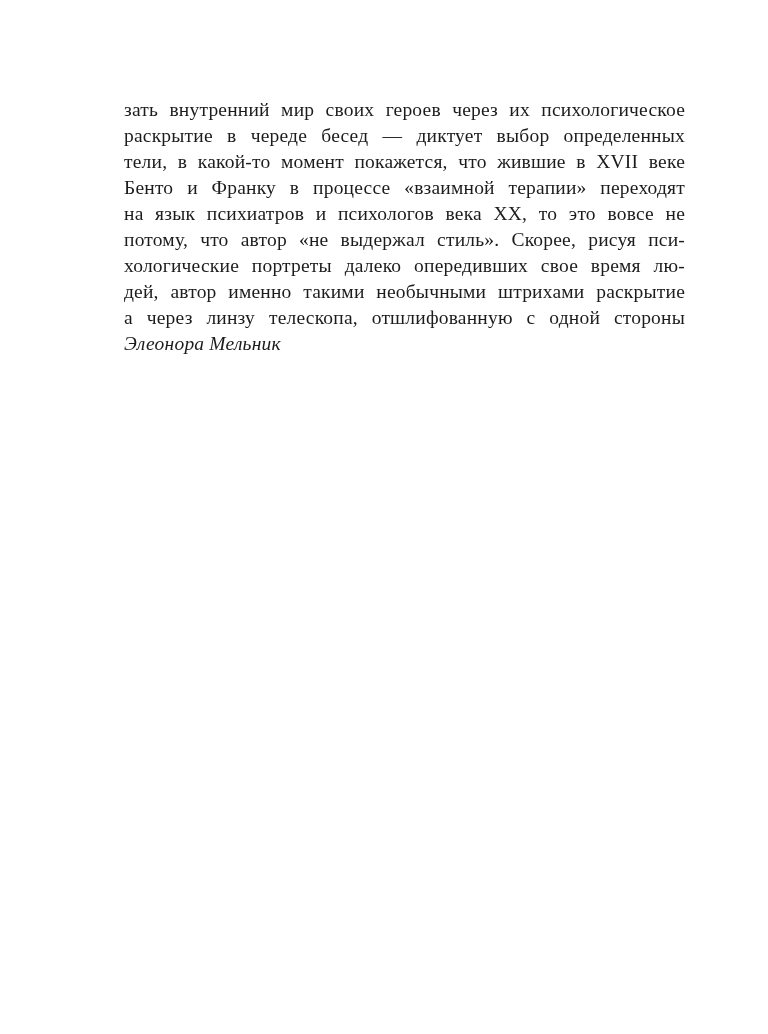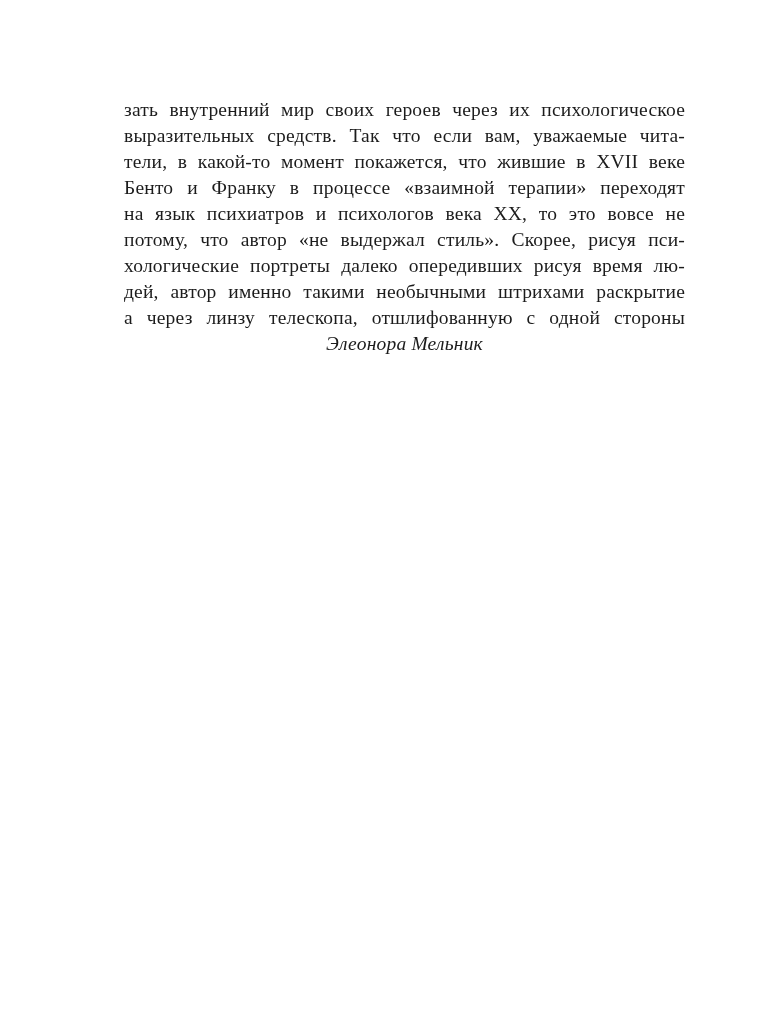--- a/index.html
+++ b/index.html
@@ -37,35 +37,35 @@
     letter-spacing: 0.2px;
     word-spacing: 1px;
   }
   .line.last {
     text-align-last: left;
   }
   .signature {
     font-size: 19.5px;
     line-height: 26px;
     font-style: italic;
-    text-align: center;
+    text-align: left;
     letter-spacing: 0.2px;
   }
 </style>
 </head>
 <body>
 
 <div class="page">
   <div class="text-block">
     <div>
         <div class="line">зать внутренний мир своих героев через их психологическое</div>
-        <div class="line">выразительных средств. Так что если вам, уважаемые чита-</div>
+        <div class="line">раскрытие в череде бесед — диктует выбор определенных</div>
         <div class="line">тели, в какой-то момент покажется, что жившие в XVII веке</div>
         <div class="line">Бенто и Франку в процессе «взаимной терапии» переходят</div>
         <div class="line">на язык психиатров и психологов века XX, то это вовсе не</div>
         <div class="line">потому, что автор «не выдержал стиль». Скорее, рисуя пси-</div>
-        <div class="line">хологические портреты далеко опередивших рисуя время лю-</div>
+        <div class="line">хологические портреты далеко опередивших свое время лю-</div>
         <div class="line">дей, автор именно такими необычными штрихами раскрытие</div>
         <div class="line">а через линзу телескопа, отшлифованную с одной стороны</div>
       </div>
     <div class="signature">Элеонора Мельник</div>
   </div>
 </div>
 
 </body></html>

